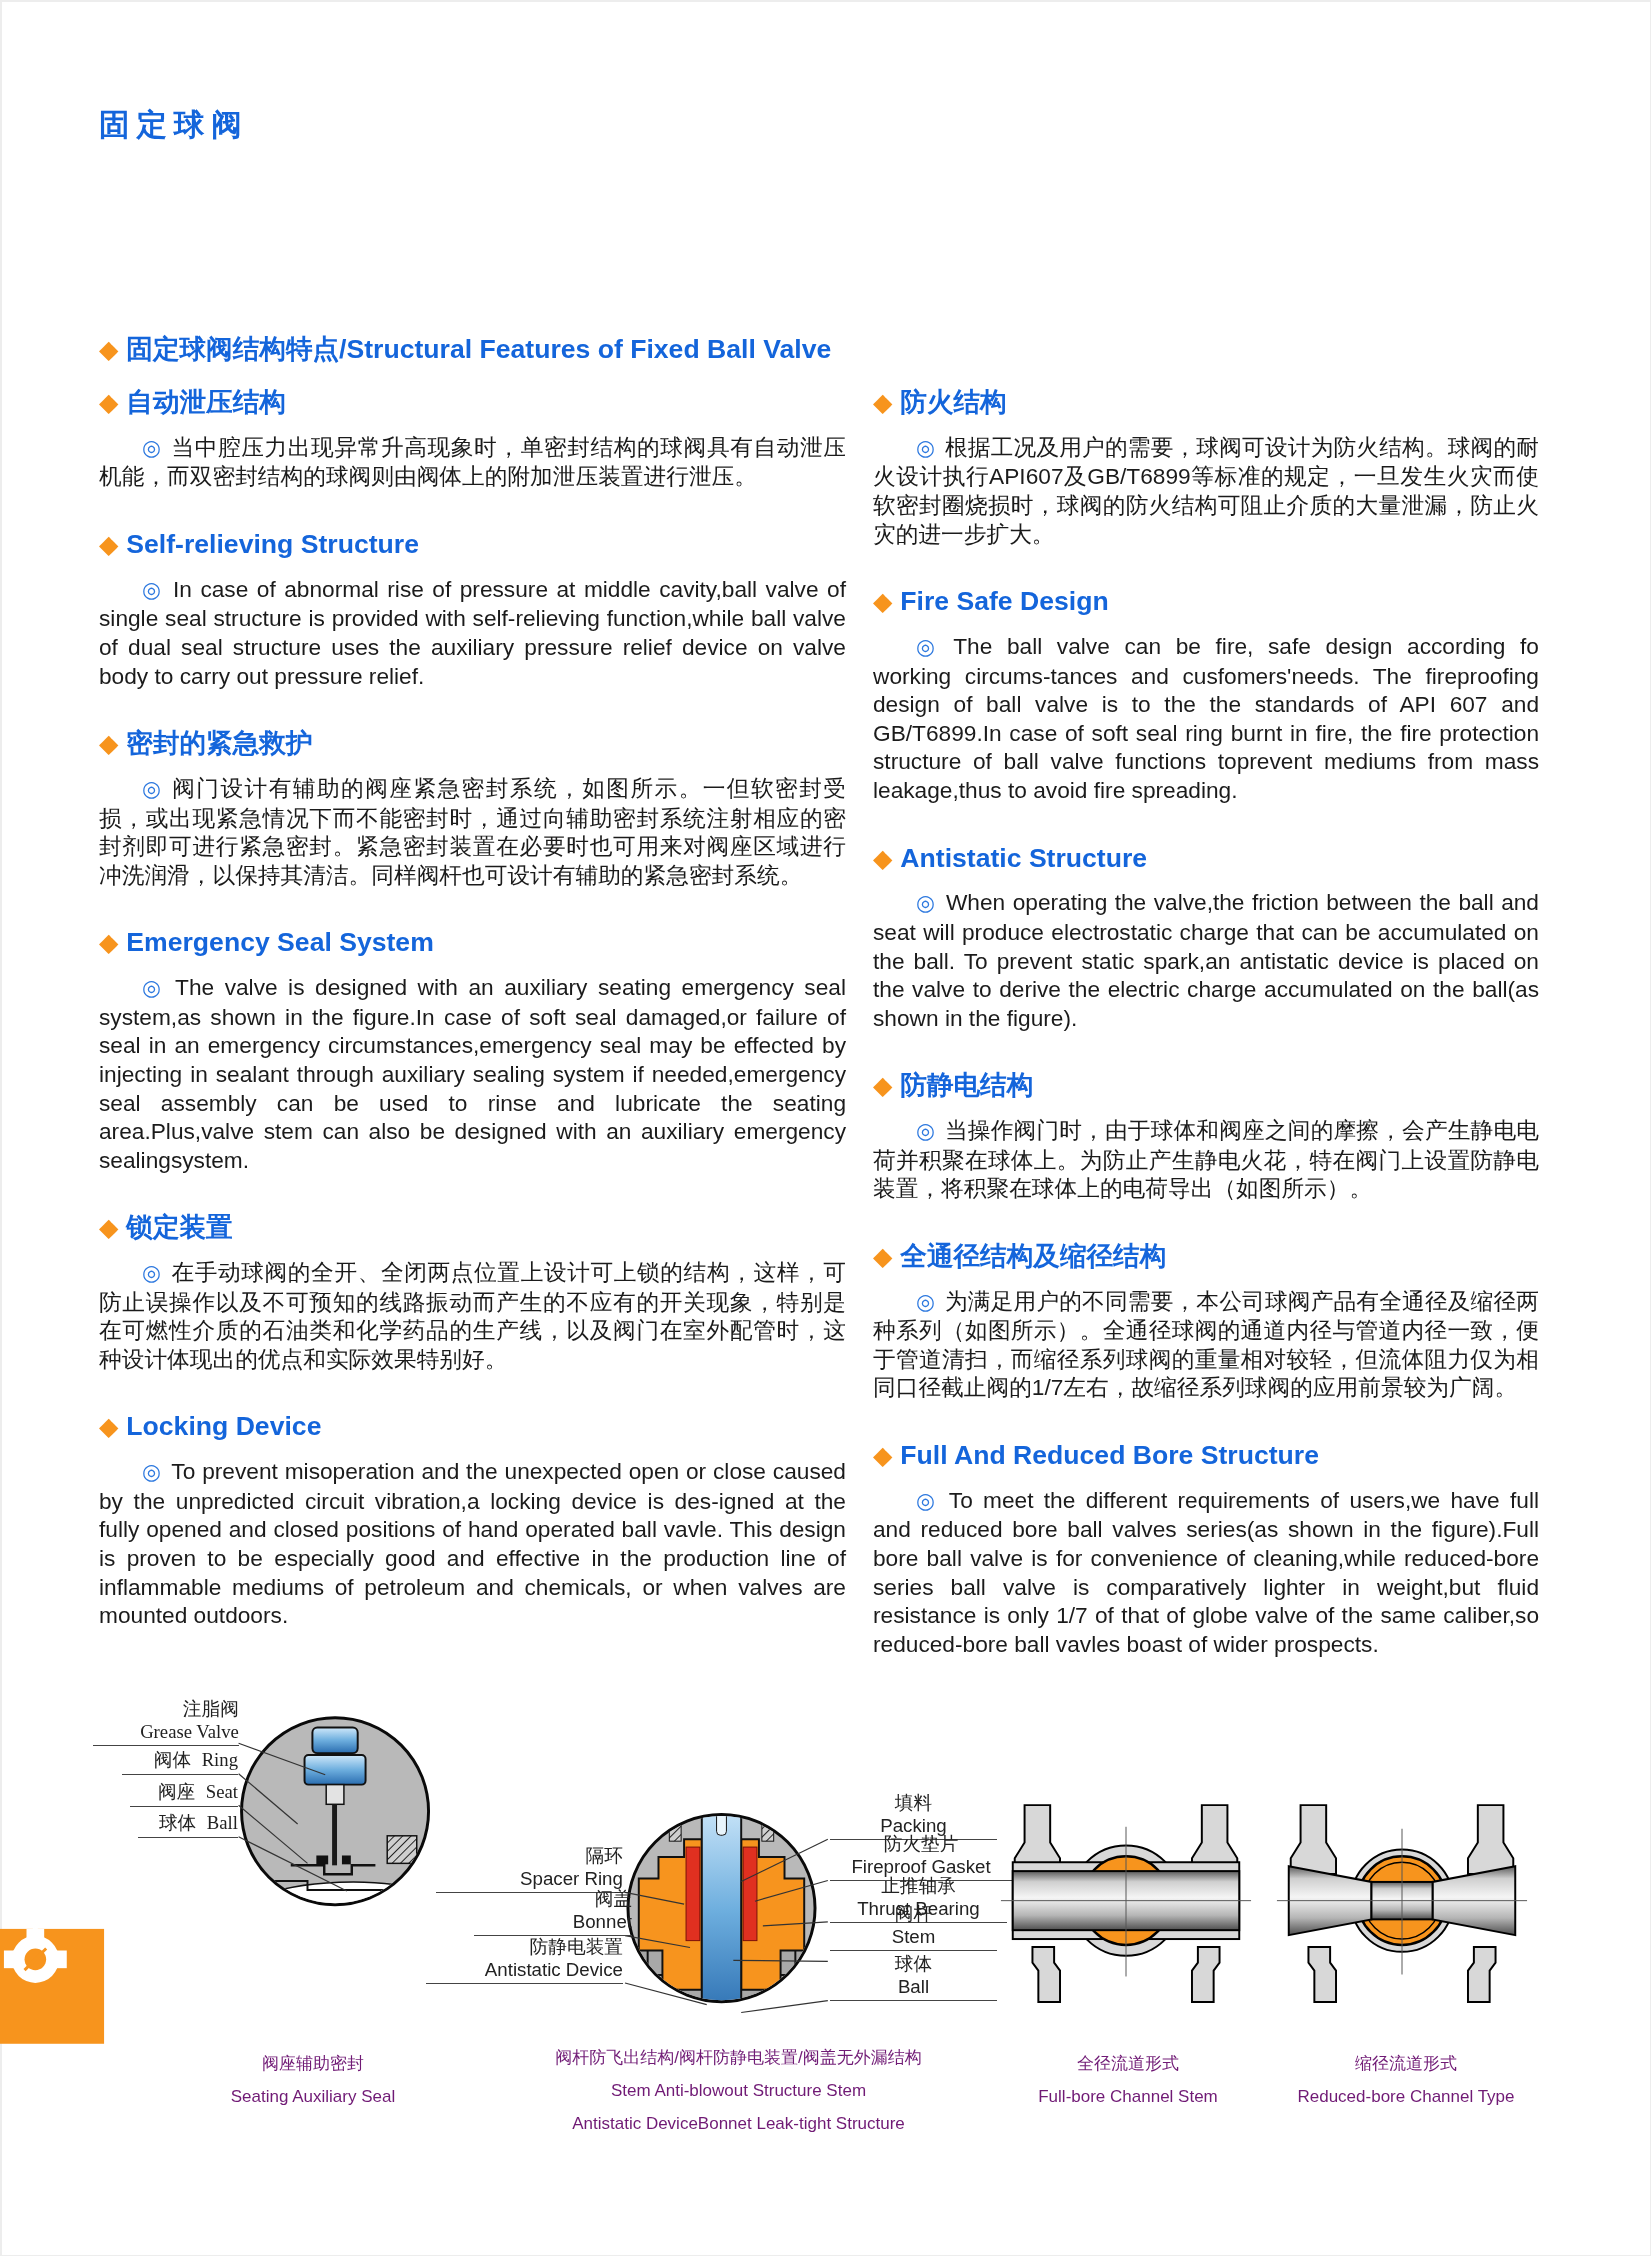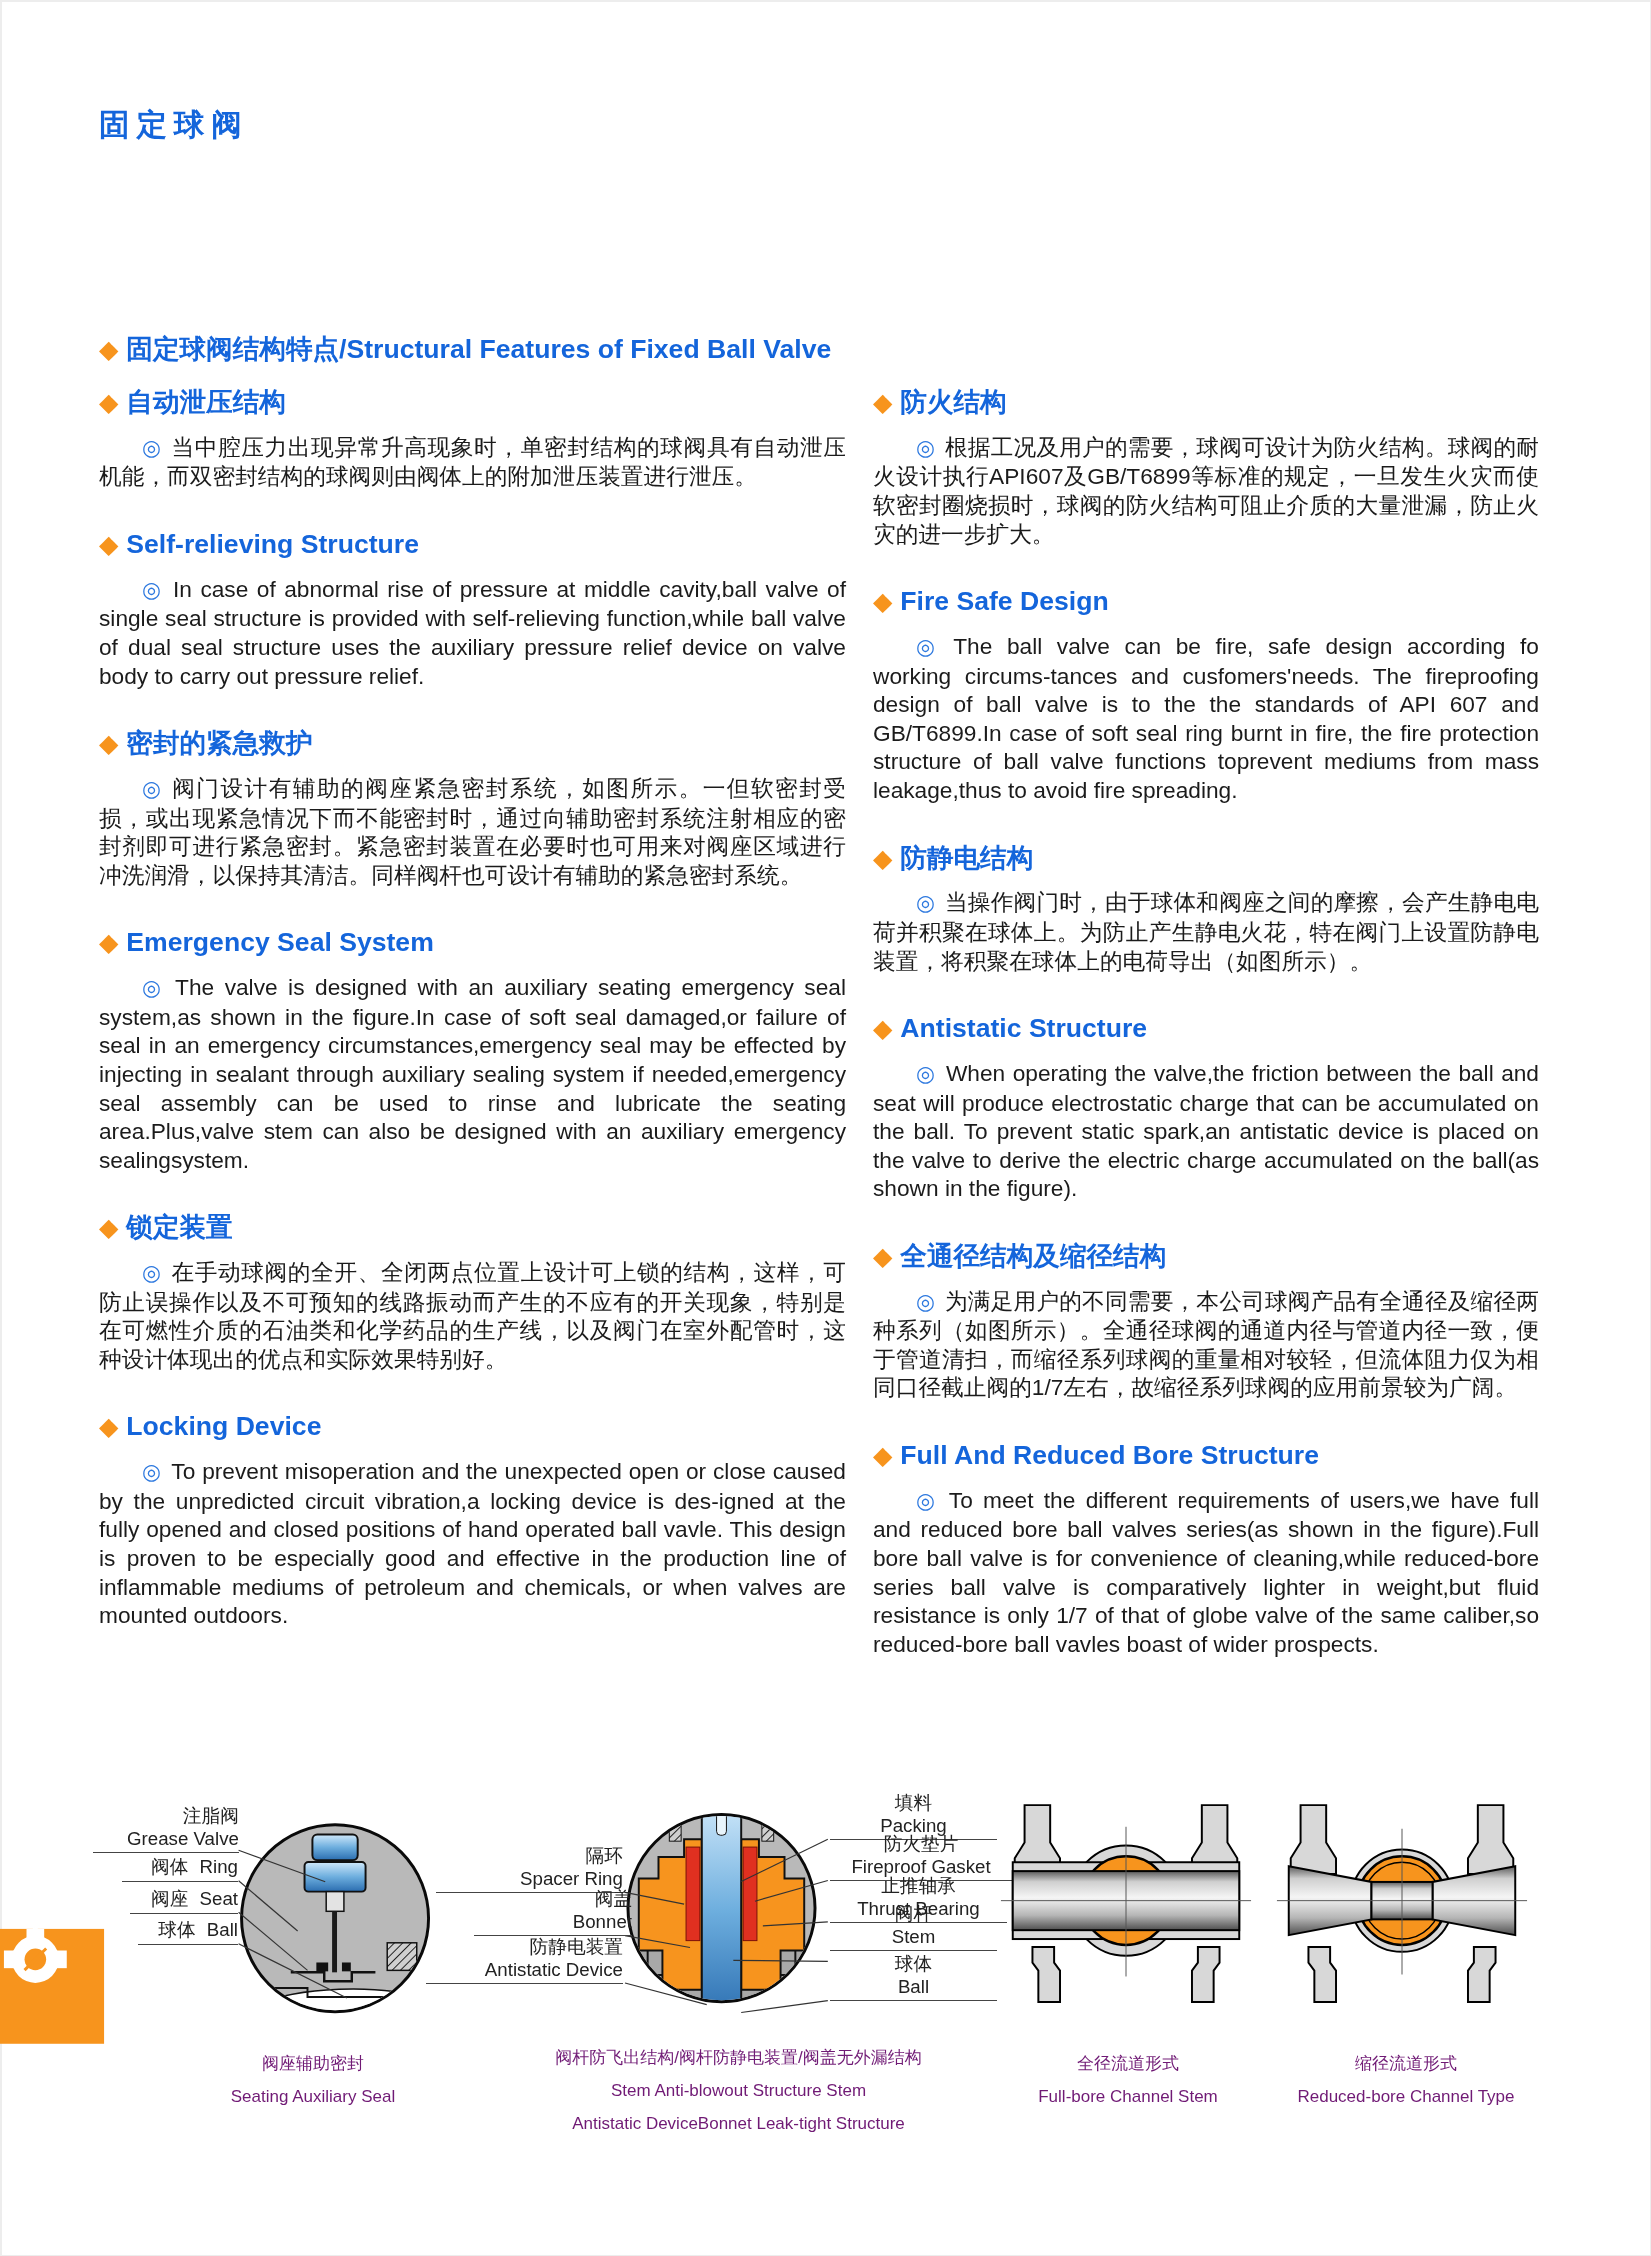--- a/index.html
+++ b/index.html
@@ -79,38 +79,38 @@
   <div class="col col-right">
     <div class="sec">
       <h3 class="sec-h"><span class="diamond">◆</span><span>防火结构</span></h3>
       <p class="sec-p"><span class="bullet">◎</span><span>根据工况及用户的需要，球阀可设计为防火结构。球阀的耐火设计执行API607及GB/T6899等标准的规定，一旦发生火灾而使软密封圈烧损时，球阀的防火结构可阻止介质的大量泄漏，防止火灾的进一步扩大。</span></p>
     </div>
     <div class="sec">
       <h3 class="sec-h"><span class="diamond">◆</span><span>Fire Safe Design</span></h3>
       <p class="sec-p"><span class="bullet">◎</span><span>The ball valve can be fire, safe design according fo working circums-tances and cusfomers'needs. The fireproofing design of ball valve is to the the standards of API 607 and GB/T6899.In case of soft seal ring burnt in fire, the fire protection structure of ball valve functions toprevent mediums from mass leakage,thus to avoid fire spreading.</span></p>
     </div>
     <div class="sec">
+      <h3 class="sec-h"><span class="diamond">◆</span><span>Antistatic Structure</span></h3>
+      <p class="sec-p"><span class="bullet">◎</span><span>When operating the valve,the friction between the ball and seat will produce electrostatic charge that can be accumulated on the ball. To prevent static spark,an antistatic device is placed on the valve to derive the electric charge accumulated on the ball(as shown in the figure).</span></p>
+    </div>
+    <div class="sec">
       <h3 class="sec-h"><span class="diamond">◆</span><span>防静电结构</span></h3>
       <p class="sec-p"><span class="bullet">◎</span><span>当操作阀门时，由于球体和阀座之间的摩擦，会产生静电电荷并积聚在球体上。为防止产生静电火花，特在阀门上设置防静电装置，将积聚在球体上的电荷导出（如图所示）。</span></p>
     </div>
     <div class="sec">
-      <h3 class="sec-h"><span class="diamond">◆</span><span>Antistatic Structure</span></h3>
-      <p class="sec-p"><span class="bullet">◎</span><span>When operating the valve,the friction between the ball and seat will produce electrostatic charge that can be accumulated on the ball. To prevent static spark,an antistatic device is placed on the valve to derive the electric charge accumulated on the ball(as shown in the figure).</span></p>
-    </div>
-    <div class="sec">
       <h3 class="sec-h"><span class="diamond">◆</span><span>全通径结构及缩径结构</span></h3>
       <p class="sec-p"><span class="bullet">◎</span><span>为满足用户的不同需要，本公司球阀产品有全通径及缩径两种系列（如图所示）。全通径球阀的通道内径与管道内径一致，便于管道清扫，而缩径系列球阀的重量相对较轻，但流体阻力仅为相同口径截止阀的1/7左右，故缩径系列球阀的应用前景较为广阔。</span></p>
     </div>
     <div class="sec">
       <h3 class="sec-h"><span class="diamond">◆</span><span>Full And Reduced Bore Structure</span></h3>
       <p class="sec-p"><span class="bullet">◎</span><span>To meet the different requirements of users,we have full and reduced bore ball valves series(as shown in the figure).Full bore ball valve is for convenience of cleaning,while reduced-bore series ball valve is comparatively lighter in weight,but fluid resistance is only 1/7 of that of globe valve of the same caliber,so reduced-bore ball vavles boast of wider prospects.</span></p>
     </div>
   </div>
 
-  <div class="figure" style="left:89px; top:1805px; width:374px; height:251px;">
+  <div class="figure" style="left:89px; top:1698px; width:374px; height:251px;font-family:Liberation Serif, serif;">
     <svg width="374" height="251" viewBox="0 0 380 255">
       <defs>
         <linearGradient id="blueG" x1="0" y1="0" x2="0" y2="1">
           <stop offset="0" stop-color="#cfe8fa"></stop>
             <stop offset="0.5" stop-color="#6daede"></stop>
             <stop offset="1" stop-color="#2a6db0"></stop>
         </linearGradient>
         <pattern id="hatch" width="6" height="6" patternUnits="userSpaceOnUse" patternTransform="rotate(45)">
           <rect width="6" height="6" fill="#cfcfcf"></rect>
             <line x1="0" y1="0" x2="0" y2="6" stroke="#222" stroke-width="2"></line>

